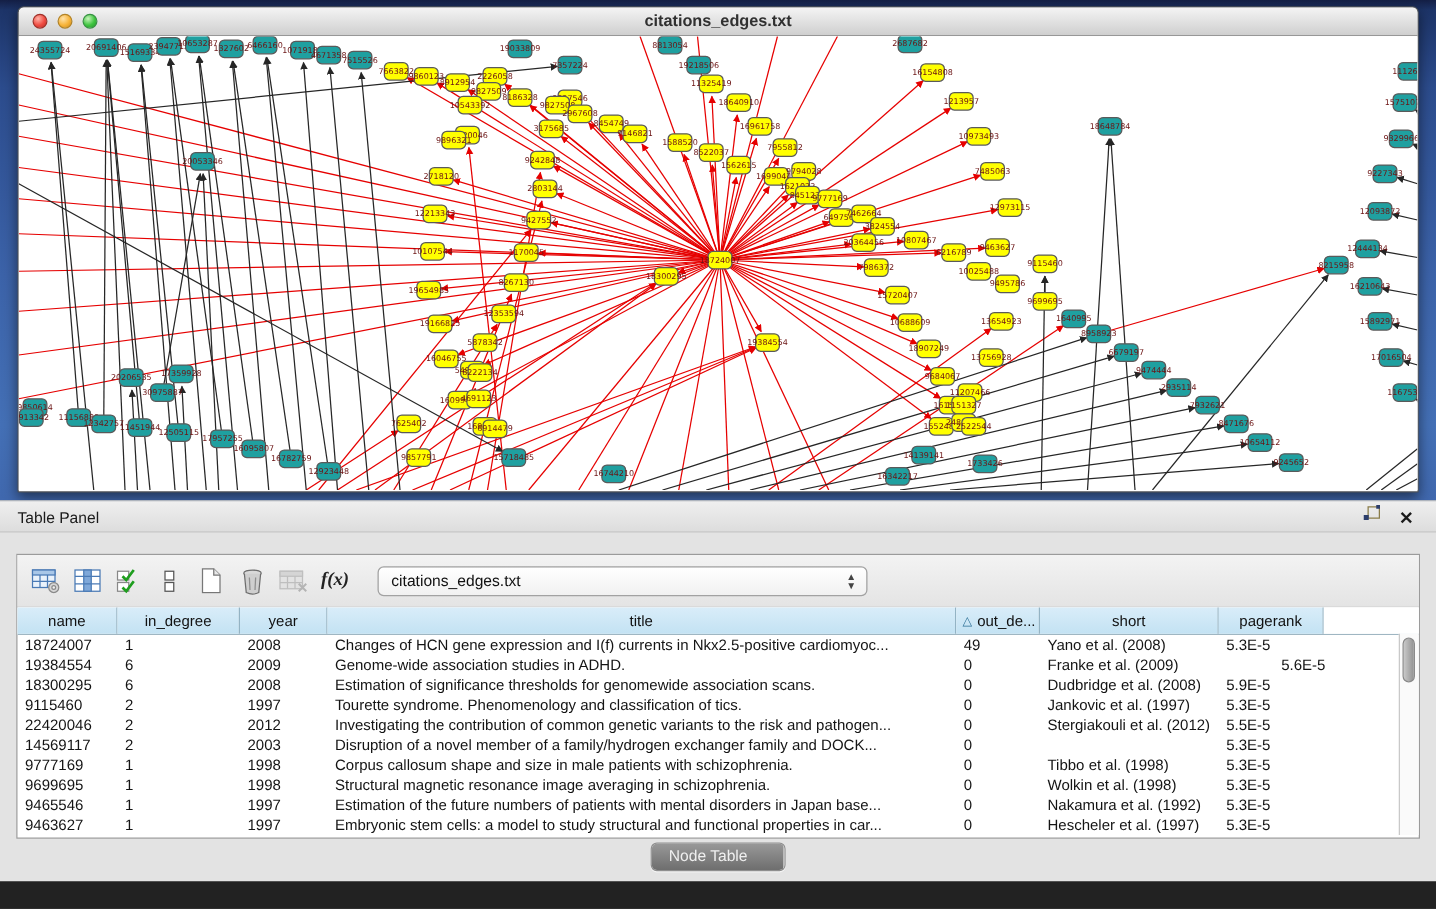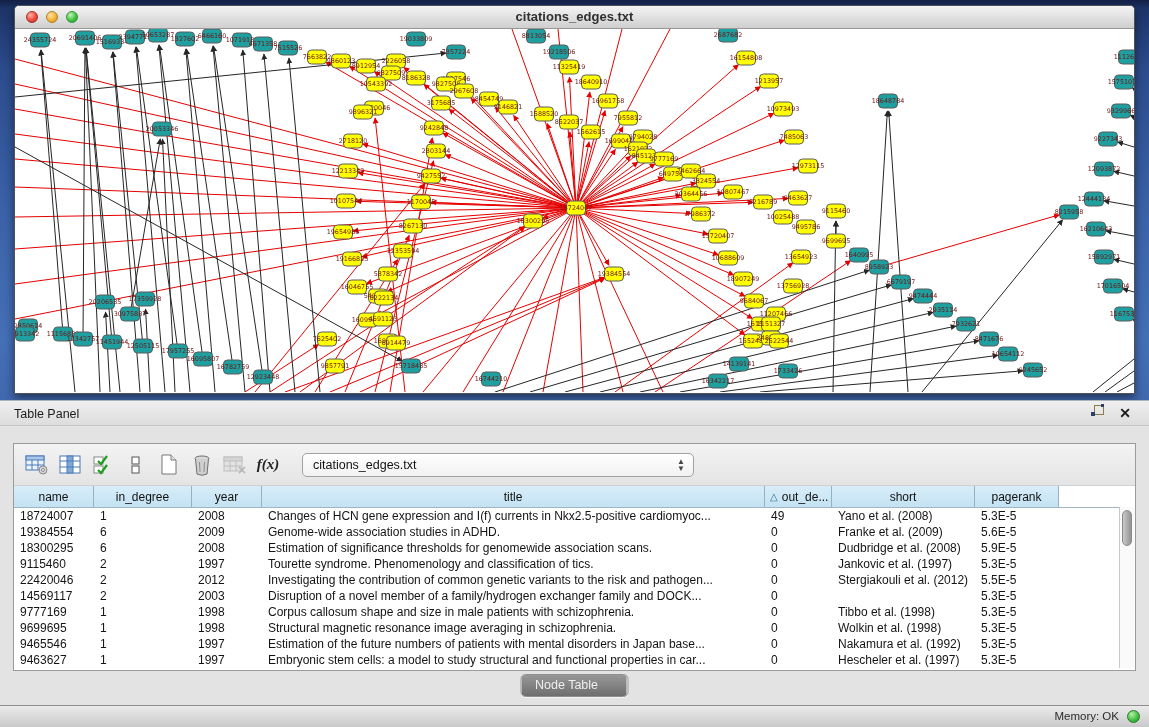--- a/index.html
+++ b/index.html
@@ -623,21 +623,21 @@
             <div class="td" style="width: 143px;">Yano et al. (2008)</div>
             <div class="td" style="width: 84px;">5.3E-5</div>
           </div>
           <div class="trow">
             <div class="td" style="width: 80px;">19384554</div>
             <div class="td" style="width: 98px;">6</div>
             <div class="td" style="width: 70px;">2009</div>
             <div class="td" style="width: 503px;">Genome-wide association studies in ADHD.</div>
             <div class="td" style="width: 67px;">0</div>
             <div class="td" style="width: 143px;">Franke et al. (2009)</div>
-            <div class="td" style="width: 84px;">5.6E-5</div>
+            <div class="td" style="width: 84px; margin-left: 44px;">5.6E-5</div>
           </div>
           <div class="trow">
             <div class="td" style="width: 80px;">18300295</div>
             <div class="td" style="width: 98px;">6</div>
             <div class="td" style="width: 70px;">2008</div>
             <div class="td" style="width: 503px;">Estimation of significance thresholds for genomewide association scans.</div>
             <div class="td" style="width: 67px;">0</div>
             <div class="td" style="width: 143px;">Dudbridge et al. (2008)</div>
             <div class="td" style="width: 84px;">5.9E-5</div>
           </div>
@@ -710,17 +710,13 @@
       </div>
     </div>
   </div>
 
   <div class="tabs" id="tabs">
       <div class="tab active">Node Table</div>
       <div class="tab">Edge Table</div>
       <div class="tab">Network Table</div>
     </div>
 
-  <div class="statusbar">
-    <span class="mem">Memory: OK</span>
-    <span class="memdot"></span>
-  </div>
 </div>
 
 </body></html>

